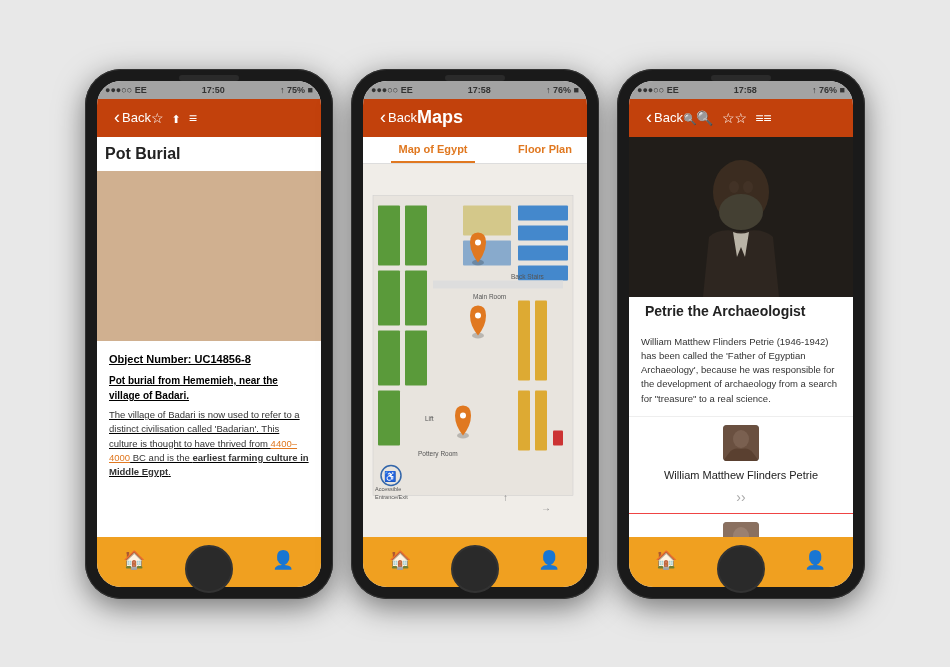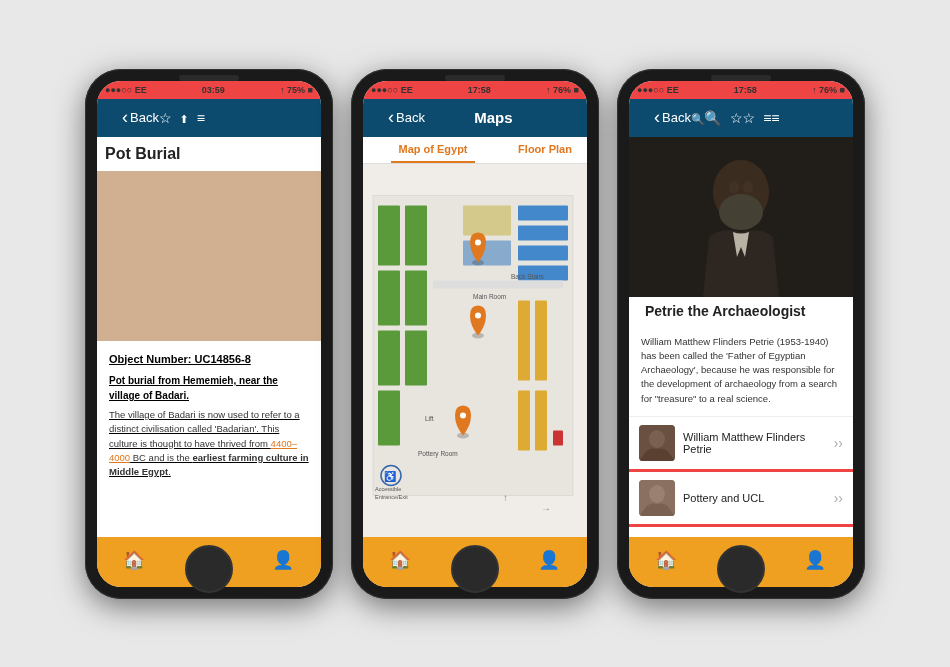--- a/index.html
+++ b/index.html
@@ -61,53 +61,52 @@
       transform: translateX(-50%);
       width: 44px;
       height: 44px;
       background: #2a2a2a;
       border-radius: 50%;
       border: 2px solid #333;
     }
 
     
     .status-bar {
-      background: #ef4444;
+      background: #a3a3a3;
       display: flex;
       justify-content: space-between;
       align-items: center;
       padding: 2px 8px;
       font-size: 9px;
       font-weight: 600;
       color: #333;
       min-height: 18px;
     }
     .status-left { display: flex; gap: 3px; align-items: center; }
     .status-right { display: flex; gap: 3px; align-items: center; }
 
     
     .nav-bar {
-      background: #0c4a6e;
-      display: flex;
-      align-items: center;
-      padding: 6px 25px;
+      background: #c2410c;
+      display: flex;
+      align-items: center;
+      padding: 6px 17px;
       min-height: 38px;
       color: white;
     }
     .nav-back {
       display: flex;
       align-items: center;
       font-size: 13px;
       color: white;
       gap: 2px;
     }
     .nav-title {
       flex: 1;
-      text-align: center;
-      font-size: 15px;
+      font-size: 18px;
       font-weight: 600;
       color: white;
     }
     .nav-icons {
       display: flex;
       gap: 8px;
       align-items: center;
     }
     .nav-icon {
       color: white;
@@ -252,22 +251,23 @@
       font-size: 9.5px;
       line-height: 1.5;
       color: #333;
       border-bottom: 1px solid #eee;
     }
 
     .list-item {
       display: flex;
       align-items: center;
       padding: 8px 10px;
-      border-bottom: 3px solid #ef4444;
+      border-bottom: 1px solid #ef4444;
       gap: 8px;
+      flex-direction: column;
     }
     .list-thumb {
       width: 36px;
       height: 36px;
       background: #888;
       border-radius: 4px;
       flex-shrink: 0;
       overflow: hidden;
     }
     .list-label {
@@ -291,21 +291,21 @@
 </head>
 <body>
 
 <div class="phones-container">
 
   <div class="phone">
     <div class="phone-inner">
 
       <div class="status-bar">
         <span class="status-left">●●●○○ EE</span>
-        <span>03:59</span>
+        <span>17:50</span>
         <span class="status-right">↑ 75% ■</span>
       </div>
 
       <div class="nav-bar">
         <div class="nav-back">
           <span class="chevron-left"></span>
           <span>Back</span>
         </div>
         <div class="nav-icons">
           <span class="nav-icon icon-star"></span>
@@ -490,21 +490,21 @@
 
             <path d="M80,100 Q90,90 112,95 Q134,90 144,100 L150,160 L74,160Z" fill="#3a3028"></path>
             <path d="M104,95 L108,120 L112,110 L116,120 L120,95 Q112,98 104,95Z" fill="#e8e0d0"></path>
 
             <rect x="0" y="0" width="224" height="160" fill="rgba(0,0,0,0.2)"></rect>
           </svg>
         </div>
 
         <div class="page-title" style="font-size:14px; padding: 6px 16px;">Petrie the Archaeologist</div>
 
-        <div class="petrie-description">William Matthew Flinders Petrie (1953-1940) has been called the 'Father of Egyptian Archaeology', because he was responsible for the development of archaeology from a search for "treasure" to a real science.</div>
+        <div class="petrie-description">William Matthew Flinders Petrie (1946-1942) has been called the 'Father of Egyptian Archaeology', because he was responsible for the development of archaeology from a search for "treasure" to a real science.</div>
 
         <div class="list-item">
           <div class="list-thumb">
             <svg width="36" height="36" viewBox="0 0 36 36">
               <rect width="36" height="36" fill="#6a5040"></rect>
               <ellipse cx="18" cy="14" rx="8" ry="9" fill="#7a6050"></ellipse>
               <path d="M6,28 Q10,22 18,24 Q26,22 30,28 L36,36 L0,36Z" fill="#5a4030"></path>
             </svg>
           </div>
           <span class="list-label">William Matthew Flinders Petrie</span>

